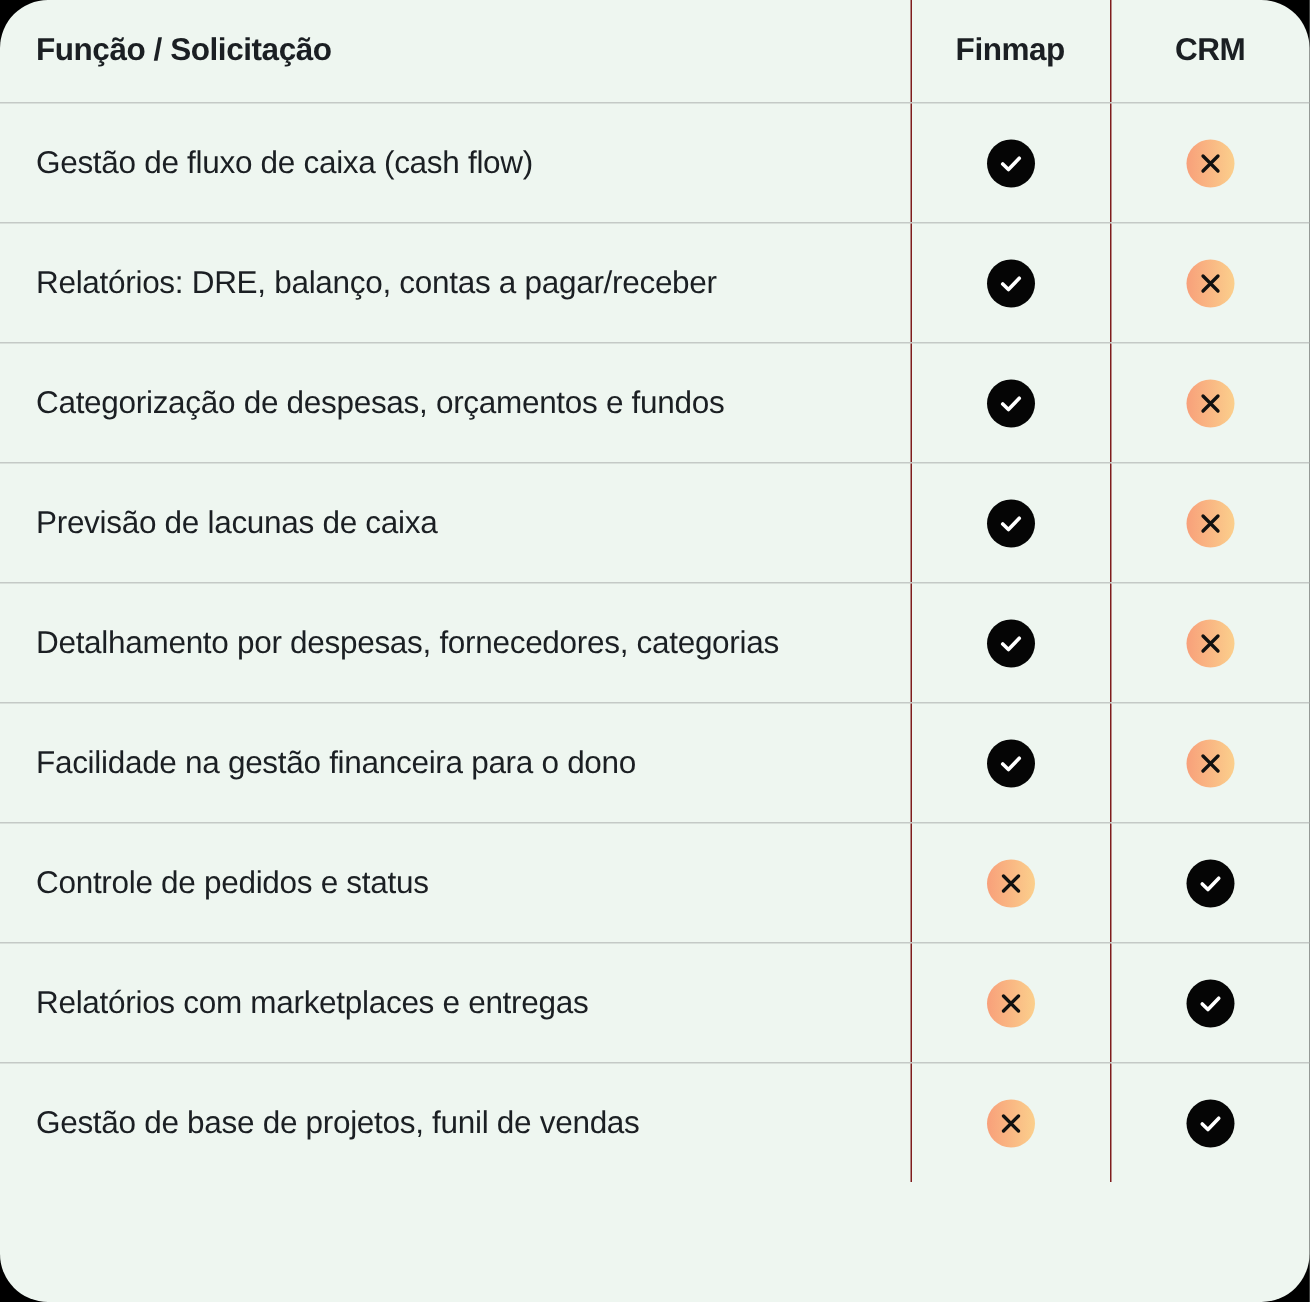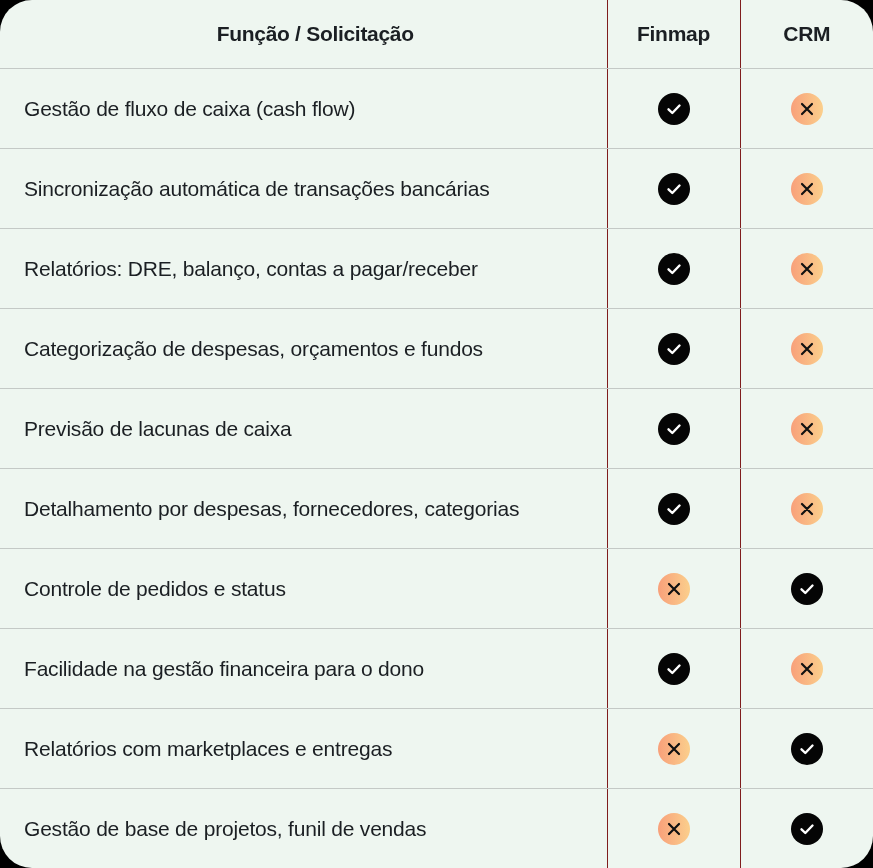--- a/index.html
+++ b/index.html
@@ -8,21 +8,21 @@
     position: absolute; left: 0; top: 0; width: 873px; height: 868px;
     background: #eef6f0; border-radius: 32px; overflow: hidden;
     font-family: "Liberation Sans", "DejaVu Sans", sans-serif; color: #1b1f23;
   }
   table { border-collapse: collapse; width: 873px; table-layout: fixed; }
   col.c1 { width: 607px; } col.c2 { width: 133px; } col.c3 { width: 133px; }
   th, td { border-bottom: 1px solid #c4c9c6; padding: 0; }
   th + th, td + td { border-left: 1px solid #7f1d1d; }
   tr:last-child td { border-bottom: none; }
   thead th { height: 68px; font-size: 21px; font-weight: bold; text-align: center; letter-spacing: -0.3px; }
-  thead th.first { text-align: center; padding-left: 24px; }
+  thead th.first { text-align: left; padding-left: 24px; }
   tbody td { height: 79px; font-size: 21px; letter-spacing: -0.2px; }
   tbody td.label { padding-left: 24px; }
   tbody td.mark { text-align: center; vertical-align: middle; }
   .icon { display: inline-block; width: 32px; height: 32px; border-radius: 50%; vertical-align: middle; position: relative; }
   .icon.yes { background: #050505; }
   .icon.no { background: linear-gradient(90deg, #f8a07a 0%, #fbcf8c 100%); }
   .icon svg { position: absolute; left: 0; top: 0; }
 </style>
 </head>
 <body>
@@ -37,29 +37,20 @@
     <thead>
       <tr>
         <th class="first">Função / Solicitação</th>
         <th>Finmap</th>
         <th>CRM</th>
       </tr>
     </thead>
     <tbody id="tbody">
         <tr>
           <td class="label">Gestão de fluxo de caixa (cash flow)</td>
-          <td class="mark"><span class="icon yes"><svg width="32" height="32" viewBox="0 0 32 32">
-                <path d="M10.5 16.3 L14.3 20 L21.5 12.5" fill="none" stroke="#ffffff" stroke-width="2.4" stroke-linecap="round" stroke-linejoin="round"></path>
-              </svg></span></td>
-          <td class="mark"><span class="icon no"><svg width="32" height="32" viewBox="0 0 32 32">
-                <path d="M11 11 L21 21 M21 11 L11 21" fill="none" stroke="#111111" stroke-width="2.2" stroke-linecap="round"></path>
-              </svg></span></td>
-        </tr>
-        <tr>
-          <td class="label">Sincronização automática de transações bancárias</td>
           <td class="mark"><span class="icon yes"><svg width="32" height="32" viewBox="0 0 32 32">
                 <path d="M10.5 16.3 L14.3 20 L21.5 12.5" fill="none" stroke="#ffffff" stroke-width="2.4" stroke-linecap="round" stroke-linejoin="round"></path>
               </svg></span></td>
           <td class="mark"><span class="icon no"><svg width="32" height="32" viewBox="0 0 32 32">
                 <path d="M11 11 L21 21 M21 11 L11 21" fill="none" stroke="#111111" stroke-width="2.2" stroke-linecap="round"></path>
               </svg></span></td>
         </tr>
         <tr>
           <td class="label">Relatórios: DRE, balanço, contas a pagar/receber</td>
           <td class="mark"><span class="icon yes"><svg width="32" height="32" viewBox="0 0 32 32">
@@ -90,35 +81,35 @@
         <tr>
           <td class="label">Detalhamento por despesas, fornecedores, categorias</td>
           <td class="mark"><span class="icon yes"><svg width="32" height="32" viewBox="0 0 32 32">
                 <path d="M10.5 16.3 L14.3 20 L21.5 12.5" fill="none" stroke="#ffffff" stroke-width="2.4" stroke-linecap="round" stroke-linejoin="round"></path>
               </svg></span></td>
           <td class="mark"><span class="icon no"><svg width="32" height="32" viewBox="0 0 32 32">
                 <path d="M11 11 L21 21 M21 11 L11 21" fill="none" stroke="#111111" stroke-width="2.2" stroke-linecap="round"></path>
               </svg></span></td>
         </tr>
         <tr>
+          <td class="label">Facilidade na gestão financeira para o dono</td>
+          <td class="mark"><span class="icon yes"><svg width="32" height="32" viewBox="0 0 32 32">
+                <path d="M10.5 16.3 L14.3 20 L21.5 12.5" fill="none" stroke="#ffffff" stroke-width="2.4" stroke-linecap="round" stroke-linejoin="round"></path>
+              </svg></span></td>
+          <td class="mark"><span class="icon no"><svg width="32" height="32" viewBox="0 0 32 32">
+                <path d="M11 11 L21 21 M21 11 L11 21" fill="none" stroke="#111111" stroke-width="2.2" stroke-linecap="round"></path>
+              </svg></span></td>
+        </tr>
+        <tr>
           <td class="label">Controle de pedidos e status</td>
           <td class="mark"><span class="icon no"><svg width="32" height="32" viewBox="0 0 32 32">
                 <path d="M11 11 L21 21 M21 11 L11 21" fill="none" stroke="#111111" stroke-width="2.2" stroke-linecap="round"></path>
               </svg></span></td>
           <td class="mark"><span class="icon yes"><svg width="32" height="32" viewBox="0 0 32 32">
                 <path d="M10.5 16.3 L14.3 20 L21.5 12.5" fill="none" stroke="#ffffff" stroke-width="2.4" stroke-linecap="round" stroke-linejoin="round"></path>
-              </svg></span></td>
-        </tr>
-        <tr>
-          <td class="label">Facilidade na gestão financeira para o dono</td>
-          <td class="mark"><span class="icon yes"><svg width="32" height="32" viewBox="0 0 32 32">
-                <path d="M10.5 16.3 L14.3 20 L21.5 12.5" fill="none" stroke="#ffffff" stroke-width="2.4" stroke-linecap="round" stroke-linejoin="round"></path>
-              </svg></span></td>
-          <td class="mark"><span class="icon no"><svg width="32" height="32" viewBox="0 0 32 32">
-                <path d="M11 11 L21 21 M21 11 L11 21" fill="none" stroke="#111111" stroke-width="2.2" stroke-linecap="round"></path>
               </svg></span></td>
         </tr>
         <tr>
           <td class="label">Relatórios com marketplaces e entregas</td>
           <td class="mark"><span class="icon no"><svg width="32" height="32" viewBox="0 0 32 32">
                 <path d="M11 11 L21 21 M21 11 L11 21" fill="none" stroke="#111111" stroke-width="2.2" stroke-linecap="round"></path>
               </svg></span></td>
           <td class="mark"><span class="icon yes"><svg width="32" height="32" viewBox="0 0 32 32">
                 <path d="M10.5 16.3 L14.3 20 L21.5 12.5" fill="none" stroke="#ffffff" stroke-width="2.4" stroke-linecap="round" stroke-linejoin="round"></path>
               </svg></span></td>

